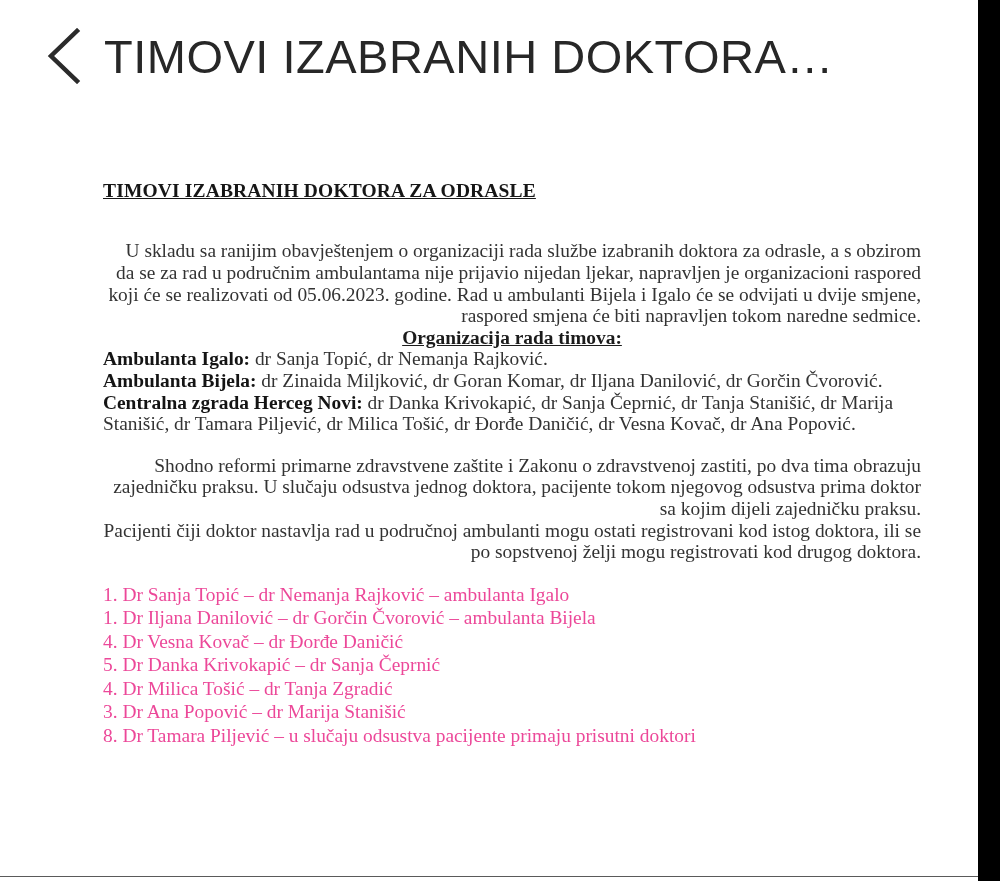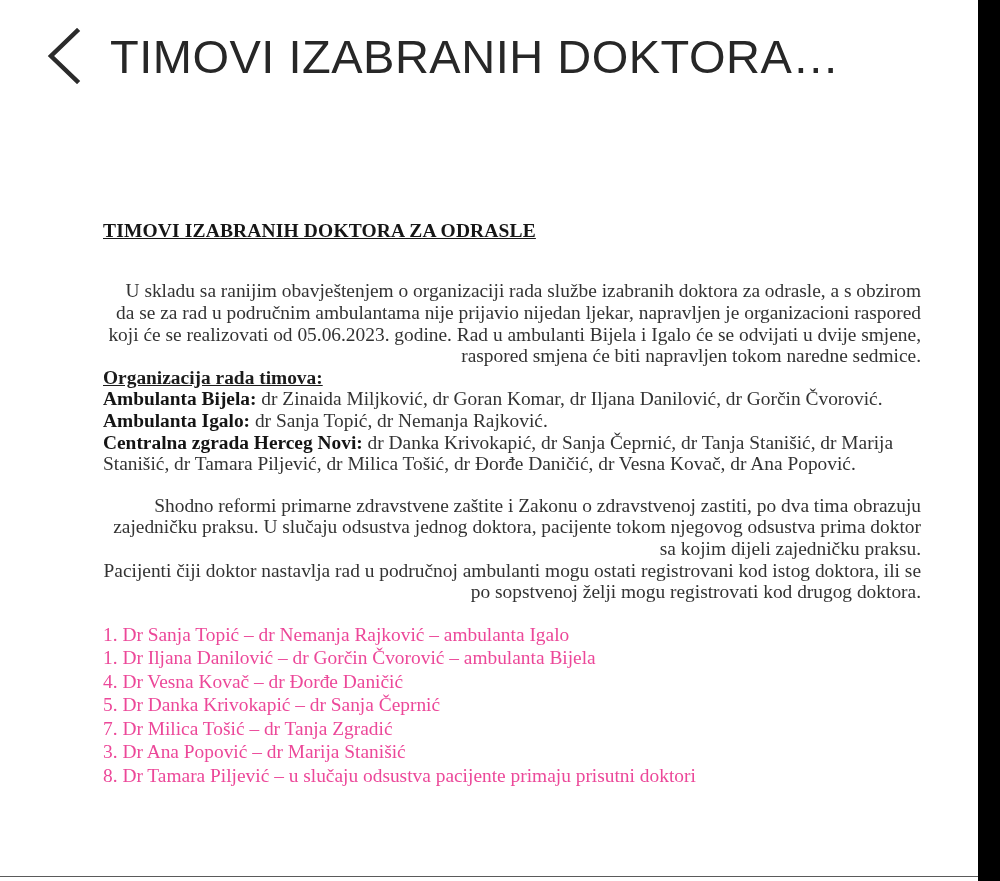--- a/index.html
+++ b/index.html
@@ -60,21 +60,21 @@
     height: 90px;
     margin-left: 28px;
     display: flex;
     align-items: center;
     justify-content: center;
     cursor: pointer;
   }
   #back-button svg { display: block; }
 
   #header-title {
-    margin-left: 8px;
+    margin-left: 2px;
     font-family: "Liberation Sans", sans-serif;
     font-size: 47px;
     font-weight: 300;
     letter-spacing: 0.5px;
     color: #272727;
     white-space: nowrap;
     overflow: hidden;
     line-height: 1;
   }
 
@@ -89,21 +89,21 @@
     overflow: hidden;
   }
   #document-page {
     position: absolute;
     left: 103px;
     top: 0;
     width: 818px;
   }
 
   .doc-title {
-    margin-top: 108px;
+    margin-top: 68px;
     font-size: 19.5px;
     font-weight: bold;
     color: #161616;
     text-decoration: underline;
     letter-spacing: 0.15px;
     line-height: 1.15;
   }
 
   .spacer-lg { height: 38px; }
   .spacer-md { height: 20px; }
@@ -114,20 +114,21 @@
     color: #333333;
     text-align: right;
   }
 
   .section-heading {
     font-size: 19.4px;
     line-height: 21.6px;
     font-weight: bold;
     color: #1b1b1b;
     text-decoration: underline;
+    text-align: center;
   }
 
   .team-line {
     font-size: 19.4px;
     line-height: 21.6px;
     color: #333333;
   }
   .team-line .lbl {
     font-weight: bold;
     color: #141414;
@@ -160,45 +161,45 @@
 
       <div class="doc-title">TIMOVI IZABRANIH DOKTORA ZA ODRASLE </div>
 
       <div class="spacer-lg"></div>
 
       <div class="para">U skladu sa ranijim obavještenjem o organizaciji rada službe izabranih doktora za odrasle, a s obzirom da se za rad u područnim ambulantama nije prijavio nijedan ljekar, napravljen je organizacioni raspored koji će se realizovati od 05.06.2023. godine. Rad u ambulanti Bijela i Igalo će se odvijati u dvije smjene, raspored smjena će biti napravljen tokom naredne sedmice.</div>
 
       <div class="section-heading">Organizacija rada timova:</div>
 
       <div class="team-line">
+        <span class="lbl">Ambulanta Igalo:</span><span> dr Sanja Topić, dr Nemanja Rajković.</span>
+      </div>
+
+      <div class="team-line">
         <span class="lbl">Ambulanta Bijela:</span><span> dr Zinaida Miljković, dr Goran Komar, dr Iljana Danilović, dr Gorčin Čvorović.</span>
-      </div>
-
-      <div class="team-line">
-        <span class="lbl">Ambulanta Igalo:</span><span> dr Sanja Topić, dr Nemanja Rajković.</span>
       </div>
 
       <div class="team-line">
         <span class="lbl">Centralna zgrada Herceg Novi:</span><span> dr Danka Krivokapić, dr Sanja Čeprnić, dr Tanja Stanišić, dr Marija Stanišić, dr Tamara Piljević, dr Milica Tošić, dr Đorđe Daničić, dr Vesna Kovač,  dr Ana Popović.</span>
       </div>
 
       <div class="spacer-md"></div>
 
       <div class="para">Shodno reformi primarne zdravstvene zaštite i Zakonu o zdravstvenoj zastiti, po dva tima obrazuju zajedničku praksu. U slučaju odsustva jednog doktora, pacijente tokom njegovog odsustva prima doktor sa kojim dijeli zajedničku praksu.</div>
 
       <div class="para">Pacijenti čiji doktor nastavlja rad u područnoj ambulanti mogu ostati registrovani kod istog doktora, ili se po sopstvenoj želji mogu registrovati kod drugog doktora.</div>
 
       <div class="spacer-md"></div>
 
 
       <div class="list-item">1. Dr Sanja Topić – dr Nemanja Rajković – ambulanta Igalo</div>
       <div class="list-item">1. Dr Iljana Danilović – dr Gorčin Čvorović – ambulanta Bijela</div>
       <div class="list-item">4. Dr Vesna Kovač – dr Đorđe Daničić</div>
       <div class="list-item">5. Dr Danka Krivokapić – dr Sanja Čeprnić</div>
-      <div class="list-item">7. Dr Milica Tošić – dr Tanja Zgradić</div>
+      <div class="list-item">4. Dr Milica Tošić – dr Tanja Zgradić</div>
       <div class="list-item">3. Dr Ana Popović – dr Marija Stanišić</div>
       <div class="list-item">8. Dr Tamara Piljević – u slučaju odsustva pacijente primaju prisutni doktori</div>
 
     </div>
   </div>
 
   <div id="bottom-rule"></div>
   <div id="right-edge-band"></div>
 
 </div>

